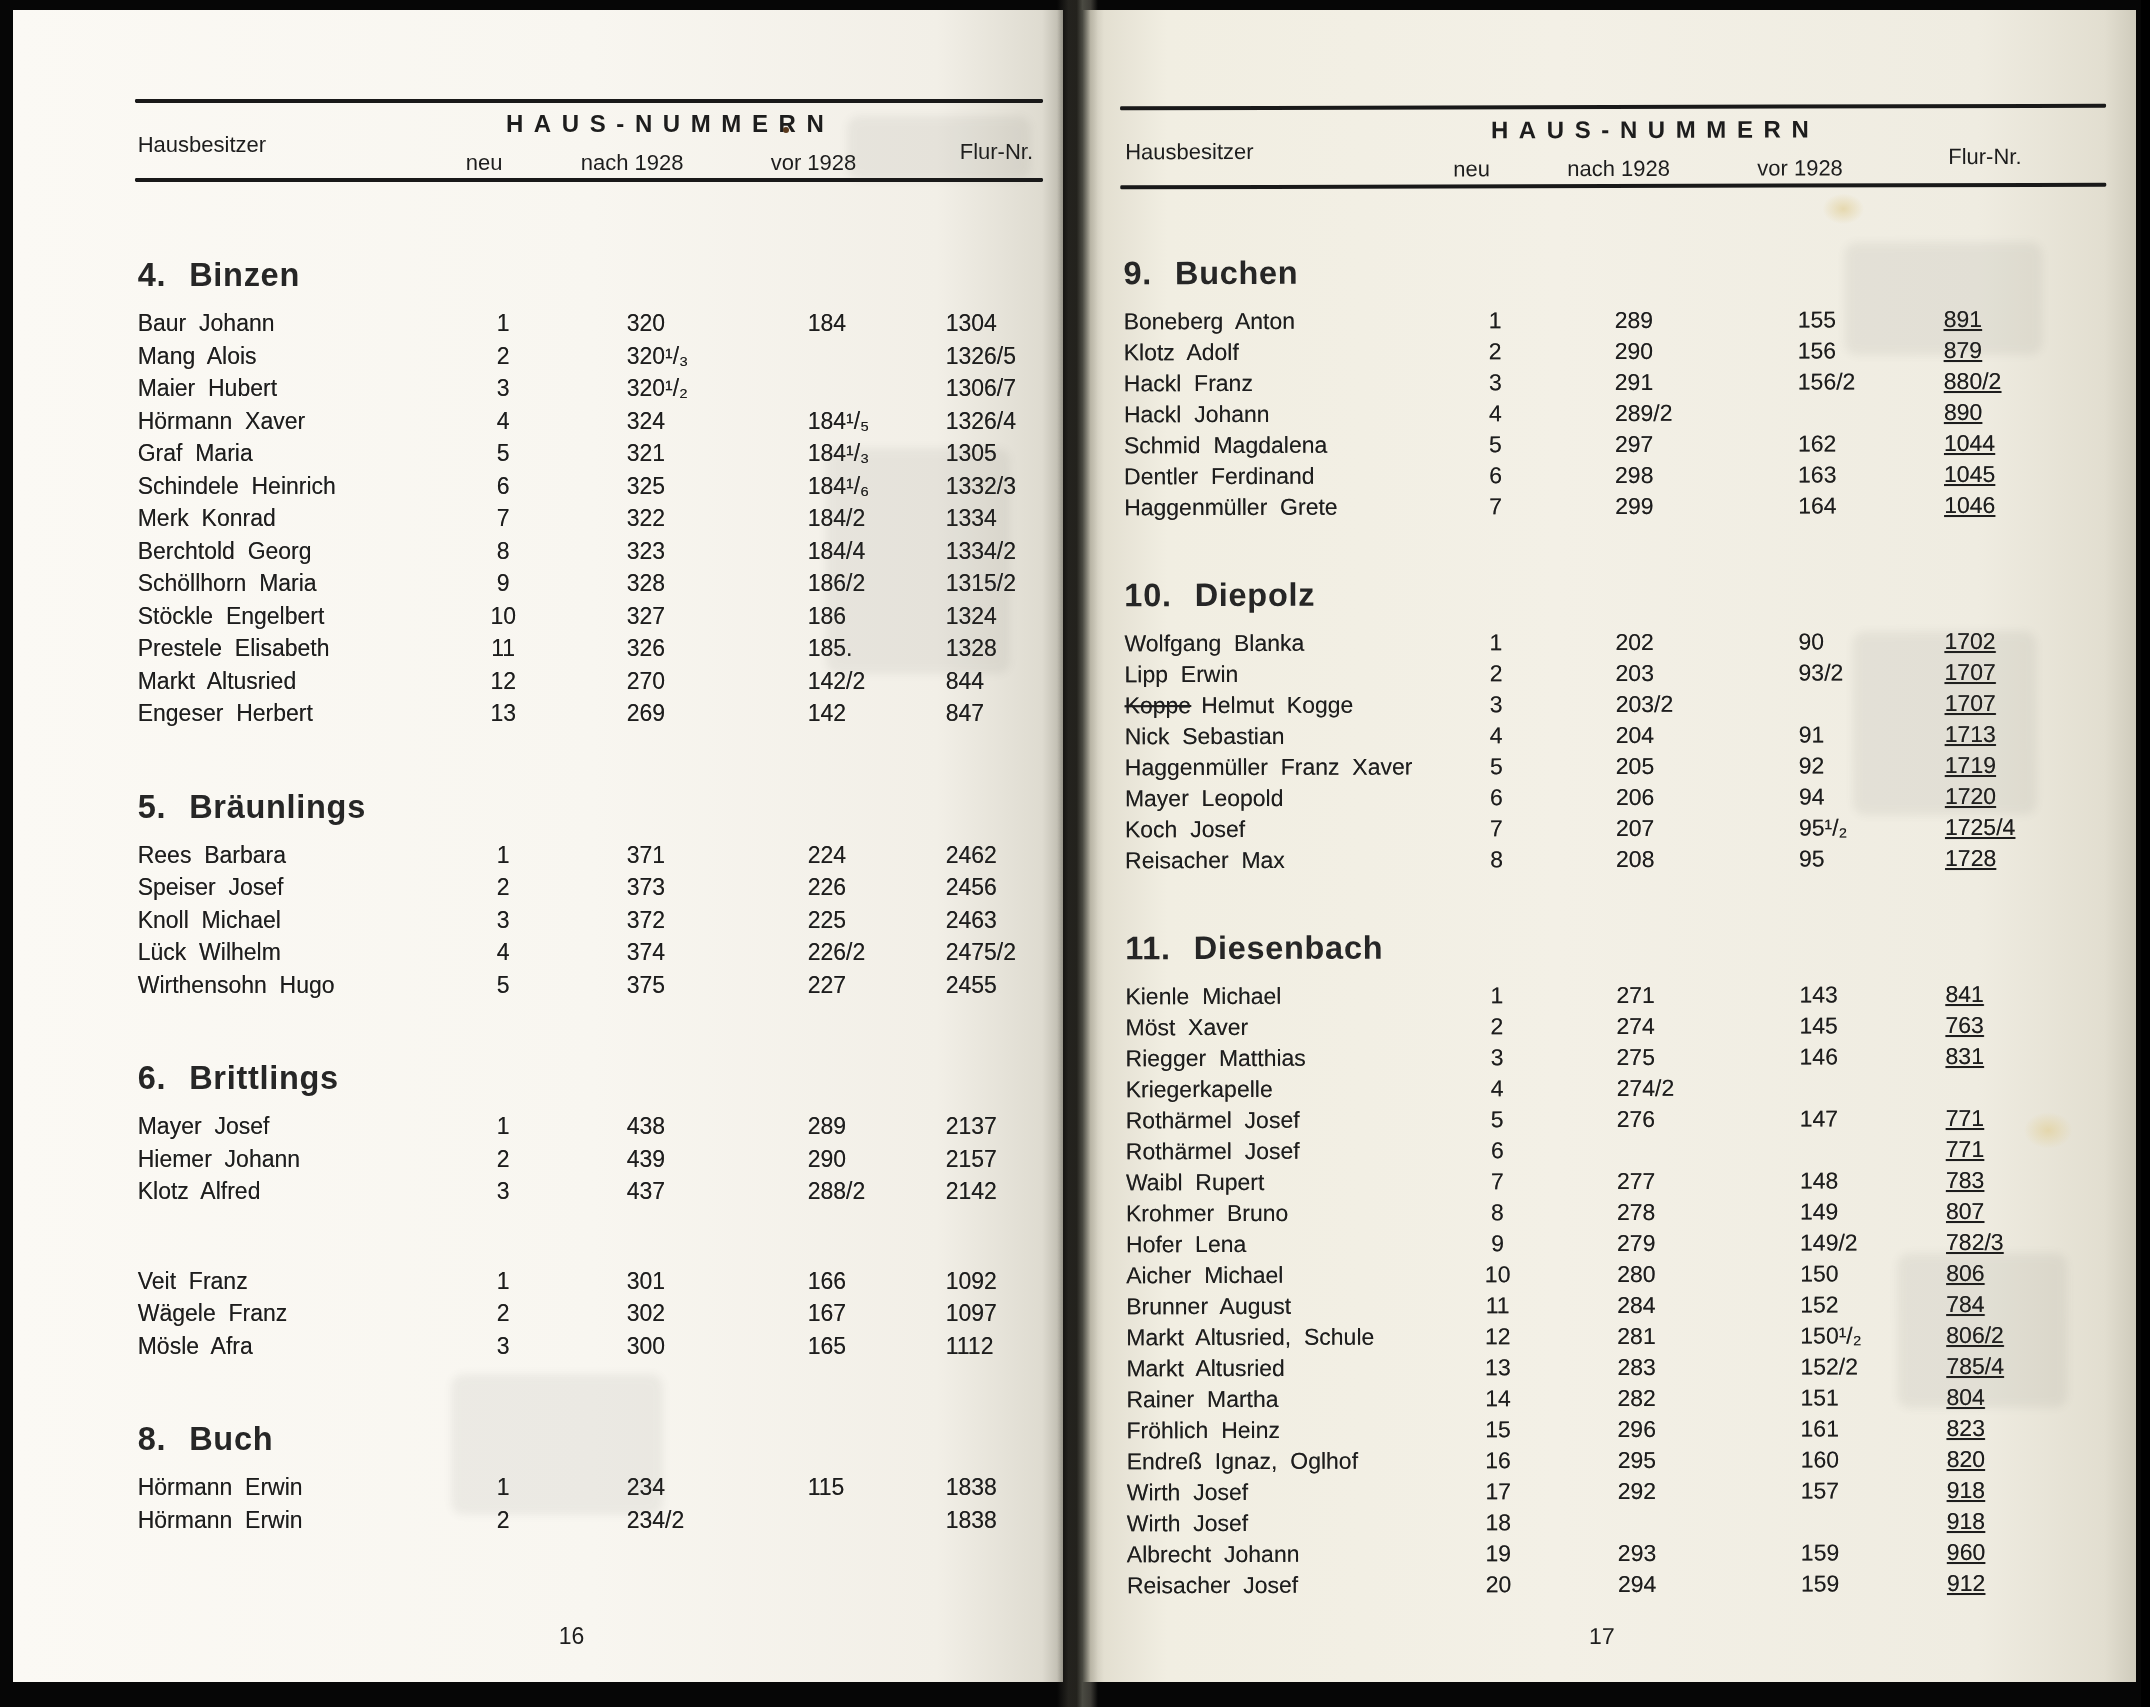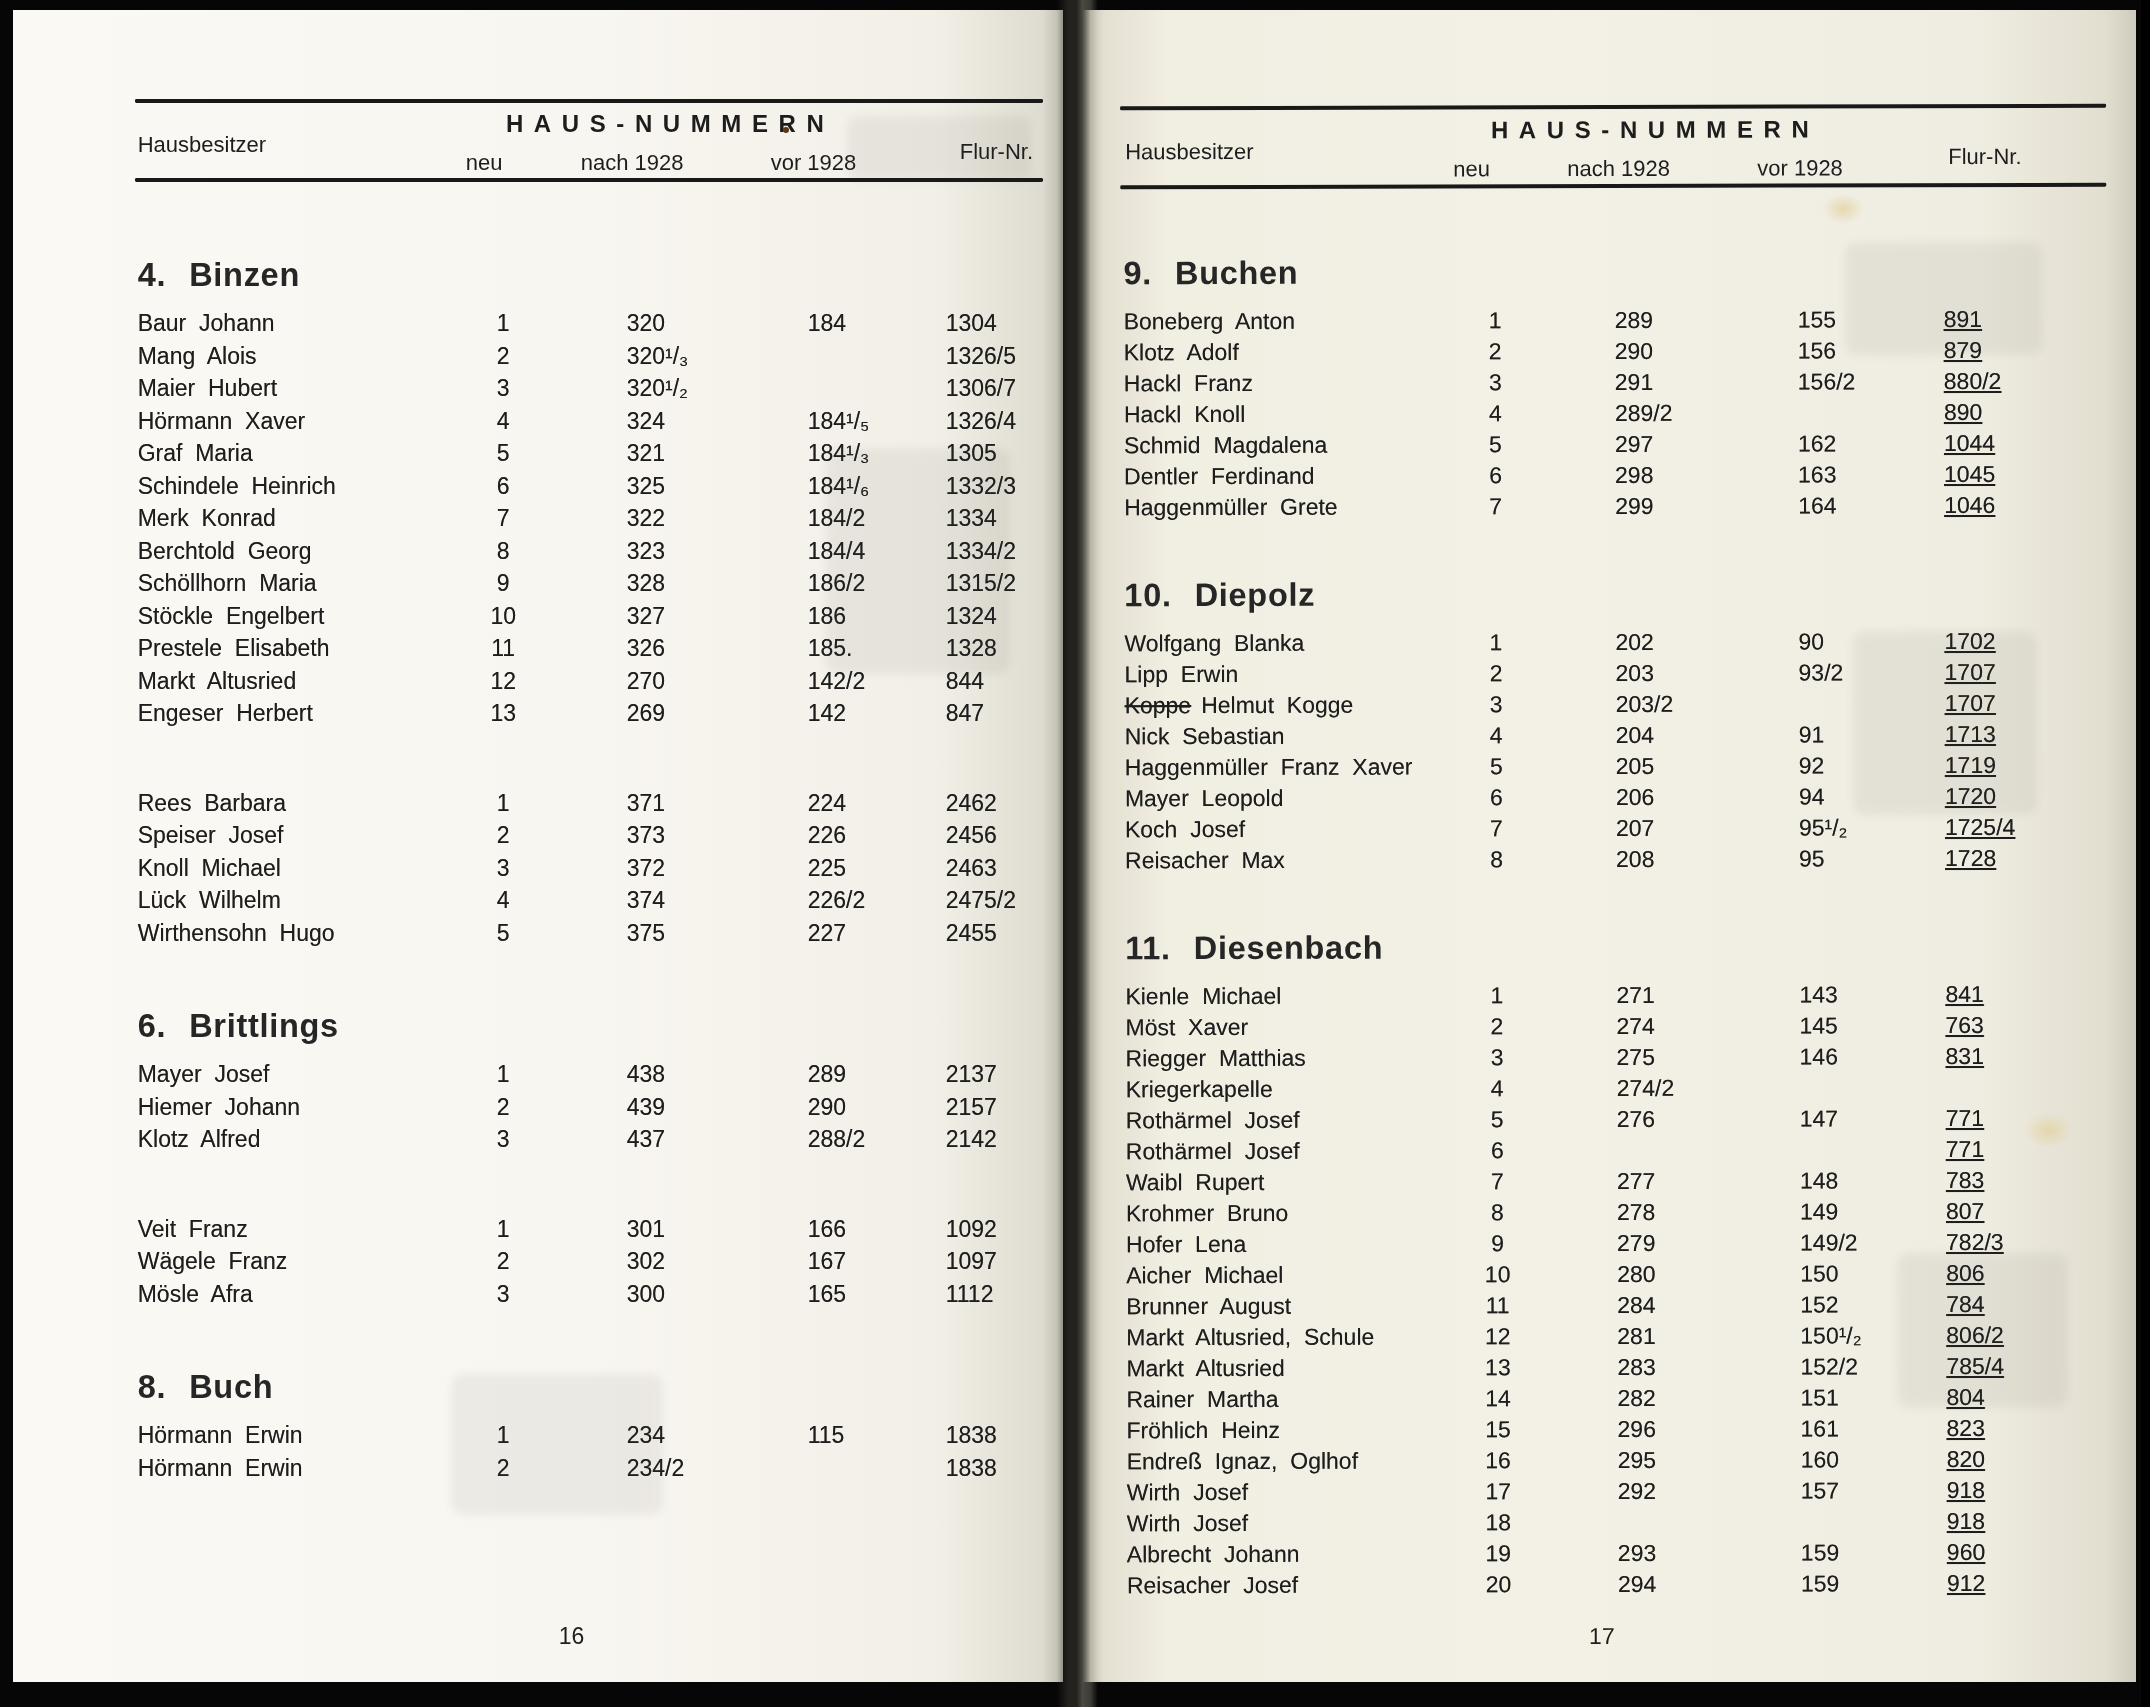--- a/index.html
+++ b/index.html
@@ -200,20 +200,23 @@
     <span class="cell c-owner"><span>Engeser Herbert</span></span>
     <span class="cell c-neu">13</span>
     <span class="cell c-nach">269</span>
     <span class="cell c-vor">142</span>
     <span class="cell c-flur">847</span>
   </div>
 </div>
   </div>
 
   <div class="section">
+    <div class="sec-title">
+      <span class="t-no">5.</span><span class="t-name">Bräunlings</span>
+    </div>
     <div class="rows">
   <div class="row">
     <span class="cell c-owner"><span>Rees Barbara</span></span>
     <span class="cell c-neu">1</span>
     <span class="cell c-nach">371</span>
     <span class="cell c-vor">224</span>
     <span class="cell c-flur">2462</span>
   </div>
 
   <div class="row">
@@ -378,21 +381,21 @@
 
   <div class="row">
     <span class="cell c-owner"><span>Hackl Franz</span></span>
     <span class="cell c-neu">3</span>
     <span class="cell c-nach">291</span>
     <span class="cell c-vor">156/2</span>
     <span class="cell c-flur">880/2</span>
   </div>
 
   <div class="row">
-    <span class="cell c-owner"><span>Hackl Knoll</span></span>
+    <span class="cell c-owner"><span>Hackl Johann</span></span>
     <span class="cell c-neu">4</span>
     <span class="cell c-nach">289/2</span>
     <span class="cell c-vor"></span>
     <span class="cell c-flur">890</span>
   </div>
 
   <div class="row">
     <span class="cell c-owner"><span>Schmid Magdalena</span></span>
     <span class="cell c-neu">5</span>
     <span class="cell c-nach">297</span>

